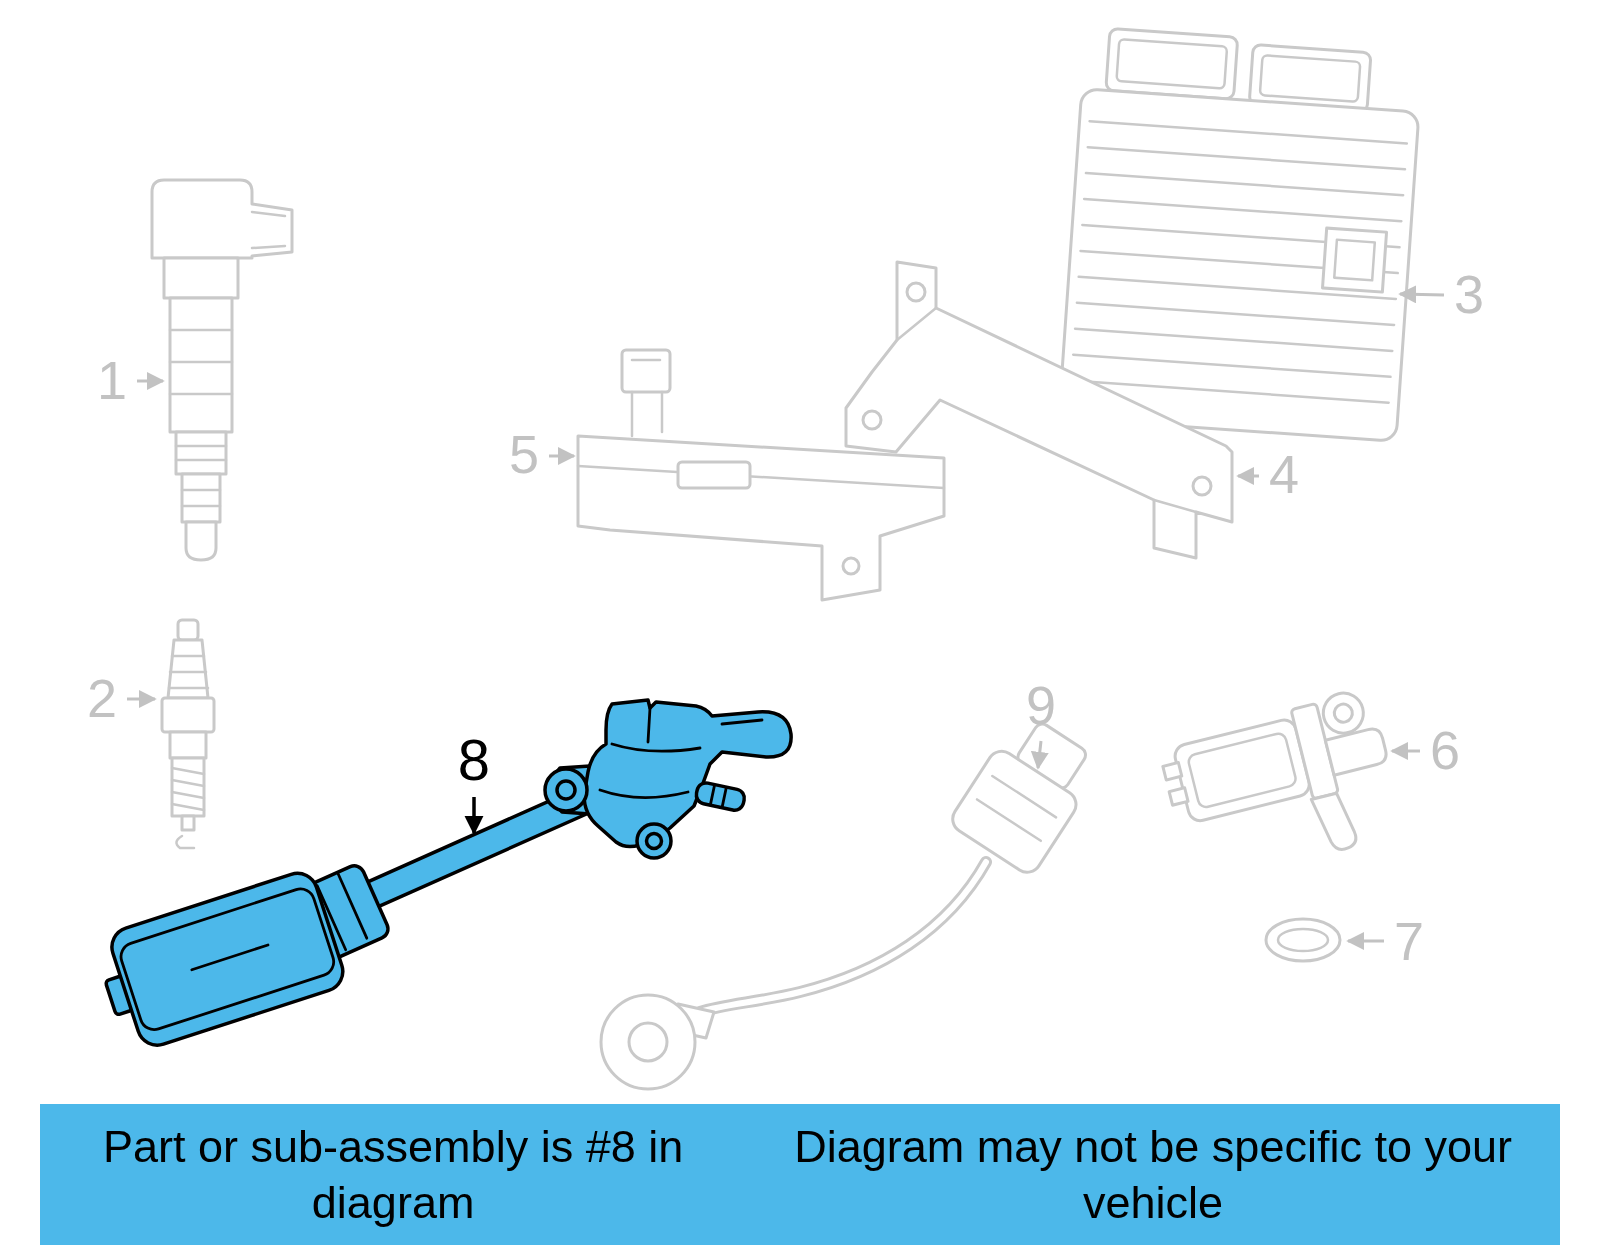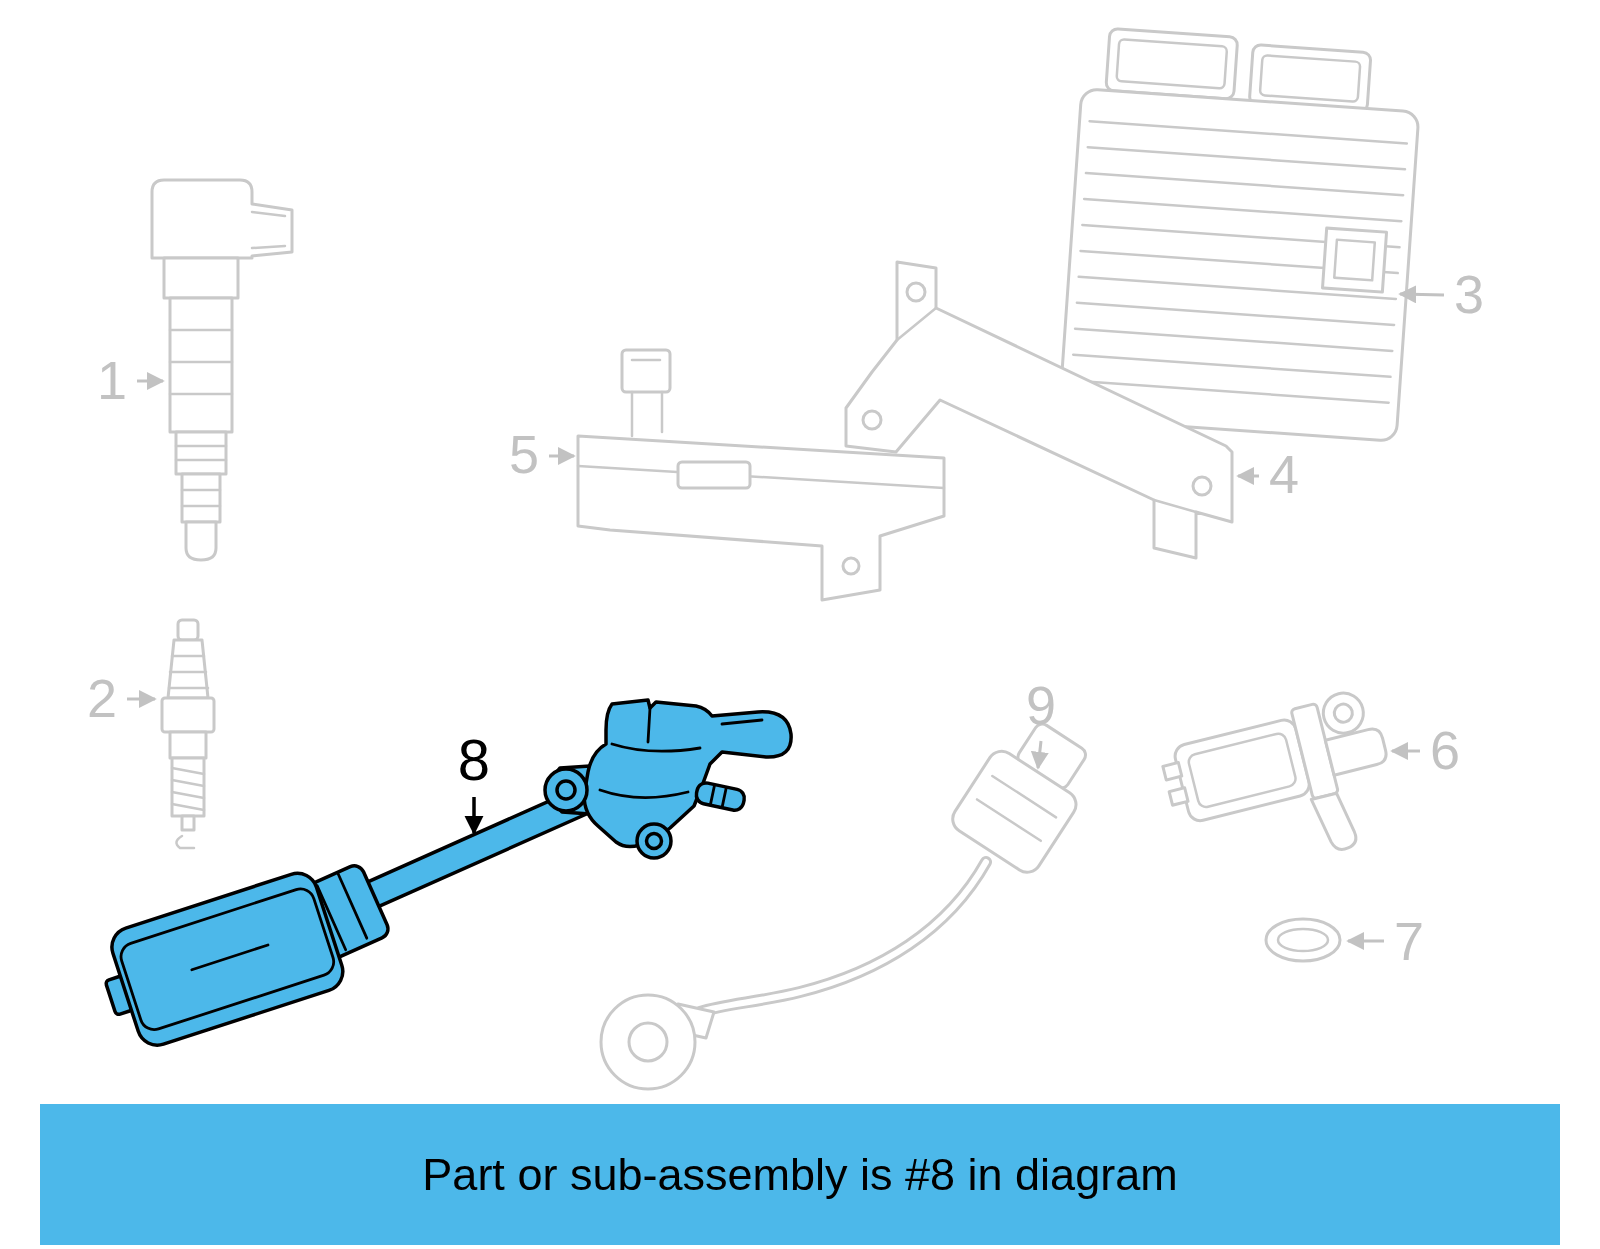--- a/index.html
+++ b/index.html
@@ -200,15 +200,16 @@
       <path class="leader-black" d="M474,797 L474,833" marker-end="url(#ah-b)"></path>
     </g>
     <g>
       <text class="label-gray" x="1041" y="724" text-anchor="middle">9</text>
       <path class="leader-gray" d="M1041,741 L1038,768" marker-end="url(#ah-g)"></path>
     </g>
   </svg>
 
   <div class="banner">
     <div>Part or sub-assembly is #8 in diagram</div>
+    <div>Diagram may not be specific to your vehicle</div>
   </div>
 
 </div>
 
 </body></html>

